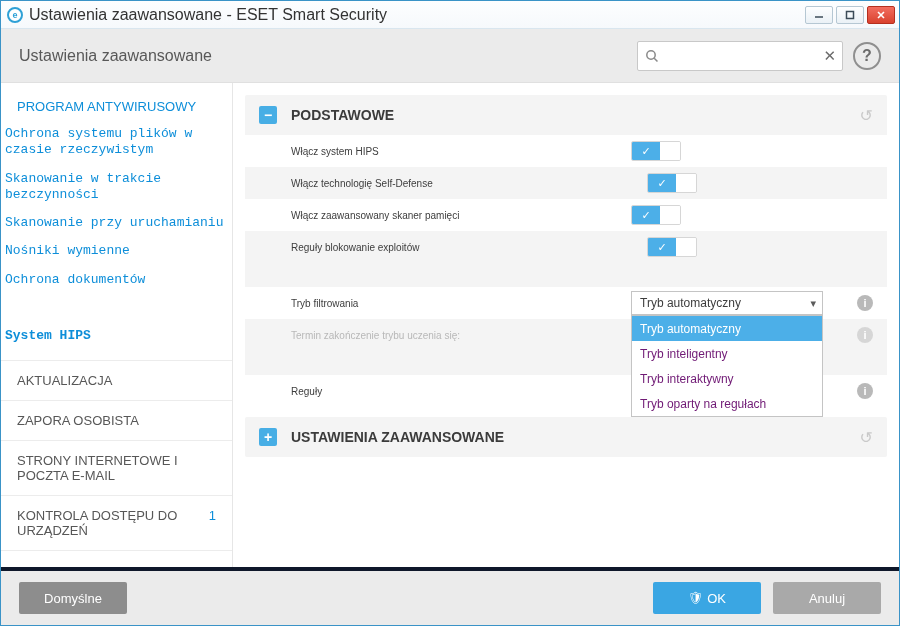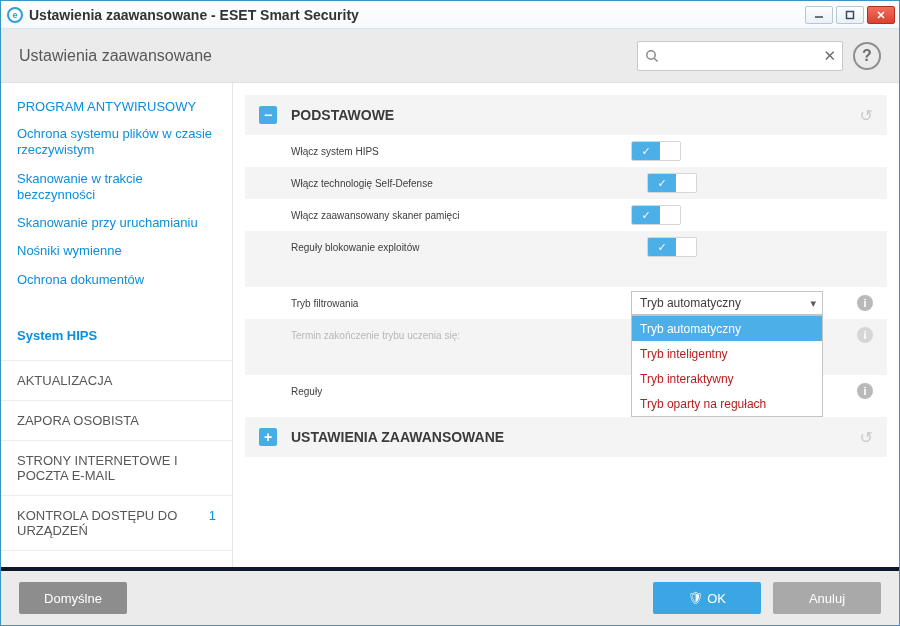--- a/index.html
+++ b/index.html
@@ -3,41 +3,41 @@
 <meta charset="utf-8">
 <style>
   * { box-sizing: border-box; }
   html,body { margin:0; padding:0; font-family:"Segoe UI",Tahoma,Arial,sans-serif; font-size:13px; color:#3d3d3d; }
   body { background:#ffffff; width:900px; height:626px; overflow:hidden; }
 
   
   .window { width:900px; height:626px; border:1px solid #3a93c7; display:flex; flex-direction:column; background:#fff; }
   .titlebar { height:28px; background:linear-gradient(#fdfeff,#f6f9fc); border-bottom:1px solid #d9e6ef; display:flex; align-items:center; padding:0 4px 0 6px; }
   .title-icon { width:16px; height:16px; margin-right:6px; display:flex; align-items:center; justify-content:center; }
-  .title-text { font-size:14px; color:#333; flex:0 0 auto;font-weight:bold; }
+  .title-text { font-size:16px; color:#333; flex:0 0 auto; }
   .title-spacer { flex:1; }
   .win-btns { display:flex; gap:3px; }
   .win-btn { width:28px; height:18px; border:1px solid #b5c7d3; border-radius:2px; background:linear-gradient(#fdfeff,#eaf1f6); display:flex; align-items:center; justify-content:center; font-size:10px; color:#3b4b57; }
   .win-btn.close { background:linear-gradient(#f26d5f,#d9422f); border-color:#b52f1f; color:#fff; }
 
   
   .header-row { height:54px; background:#ebebeb; border-bottom:1px solid #e0e0e0; display:flex; align-items:center; padding:0 18px; }
   .breadcrumb { font-size:16px; color:#585858; flex:0 0 auto; }
   .header-spacer { flex:1; }
   .searchbox { position:relative; width:206px; height:30px; background:#fff; border:1px solid #c8c8c8; border-radius:2px; display:flex; align-items:center; padding:0 26px 0 28px; }
   .searchbox input { width:100%; height:100%; border:none; outline:none; font-size:13px; background:transparent; }
   .search-ic { position:absolute; left:7px; top:50%; transform:translateY(-50%); color:#8a8a8a; }
   .search-clr { position:absolute; right:6px; top:50%; transform:translateY(-50%); color:#6b6b6b; font-size:15px; cursor:pointer; }
   .help-btn { width:28px; height:28px; margin-left:10px; border:2px solid #8f8f8f; border-radius:50%; display:flex; align-items:center; justify-content:center; color:#6b6b6b; font-weight:bold; font-size:16px; }
 
   
   .body { flex:1; display:flex; min-height:0; }
   .sidebar { width:232px; border-right:1px solid #e6e6e6; background:#fff; display:flex; flex-direction:column; overflow:hidden; padding-top:6px; }
   .nav-group-header { padding:10px 16px 8px; font-size:13px; color:#0d8ed9; }
-  .nav-sublist { padding:0 16px 8px; }
+  .nav-sublist { padding:0 4px 8px;font-family:Liberation Mono, monospace; }
   .nav-sublist a { display:block; padding:4px 0 8px; color:#0d8ed9; font-size:13px; text-decoration:none; line-height:1.25; }
   .nav-sublist a.active { font-weight:bold; color:#0d8ed9;margin-top:28px; }
   .nav-section { padding:12px 16px; border-top:1px solid #ececec; font-size:13px; color:#575757; position:relative; }
   .nav-section .badge { position:absolute; right:16px; top:12px; color:#0d8ed9; font-size:13px; }
   .sidebar-scroll { overflow-y:auto; flex:1; }
 
   .main { flex:1; background:#ffffff; position:relative; overflow:hidden; }
   .main-inner { position:absolute; left:12px; right:12px; top:12px; }
   .panel { background:#f4f4f4; border-radius:2px; margin-bottom:10px; }
   .panel-header { display:flex; align-items:center; height:40px; padding:0 14px; }
@@ -53,21 +53,21 @@
   .row-gap { height:24px; background:#f4f4f4; }
 
   .toggle { width:50px; height:20px; border:1px solid #d6d6d6; border-radius:2px; display:flex; overflow:hidden; }
   .toggle .on { width:28px; background:#4cafe8; display:flex; align-items:center; justify-content:center; color:#fff; font-size:11px; }
   .toggle .off { flex:1; background:#fff; }
 
   .select-wrap { position:relative; width:192px; }
   .select { height:24px; border:1px solid #c4c4c4; background:#fff; display:flex; align-items:center; padding:0 24px 0 8px; font-size:12px; position:relative; }
   .select .chev { position:absolute; right:6px; top:50%; transform:translateY(-50%); color:#5b5b5b; font-size:11px; }
   .dropdown { position:absolute; left:0; right:0; top:24px; background:#fff; border:1px solid #c4c4c4; z-index:10; }
-  .dropdown .opt { height:25px; display:flex; align-items:center; padding:0 8px; font-size:12px; color:#b91c1c; }
+  .dropdown .opt { height:25px; display:flex; align-items:center; padding:0 8px; font-size:12px; color:#701a75; }
   .dropdown .opt.sel { background:#4cafe8; color:#fff; }
 
   .info-ic { position:absolute; right:14px; width:16px; height:16px; border-radius:50%; background:#b9b9b9; color:#fff; font-size:11px; font-weight:bold; display:flex; align-items:center; justify-content:center; }
   .info-ic.dim { background:#d6d6d6; }
 
   
   .footer { height:58px; background:#ebebeb; border-top:4px solid #0f172a; display:flex; align-items:center; padding:0 18px; }
   .btn { height:32px; min-width:108px; border:none; border-radius:2px; font-size:13px; display:inline-flex; align-items:center; justify-content:center; cursor:pointer; }
   .btn.gray { background:#8d8d8d; color:#fff; }
   .btn.blue { background:#3aa6e3; color:#fff; }

